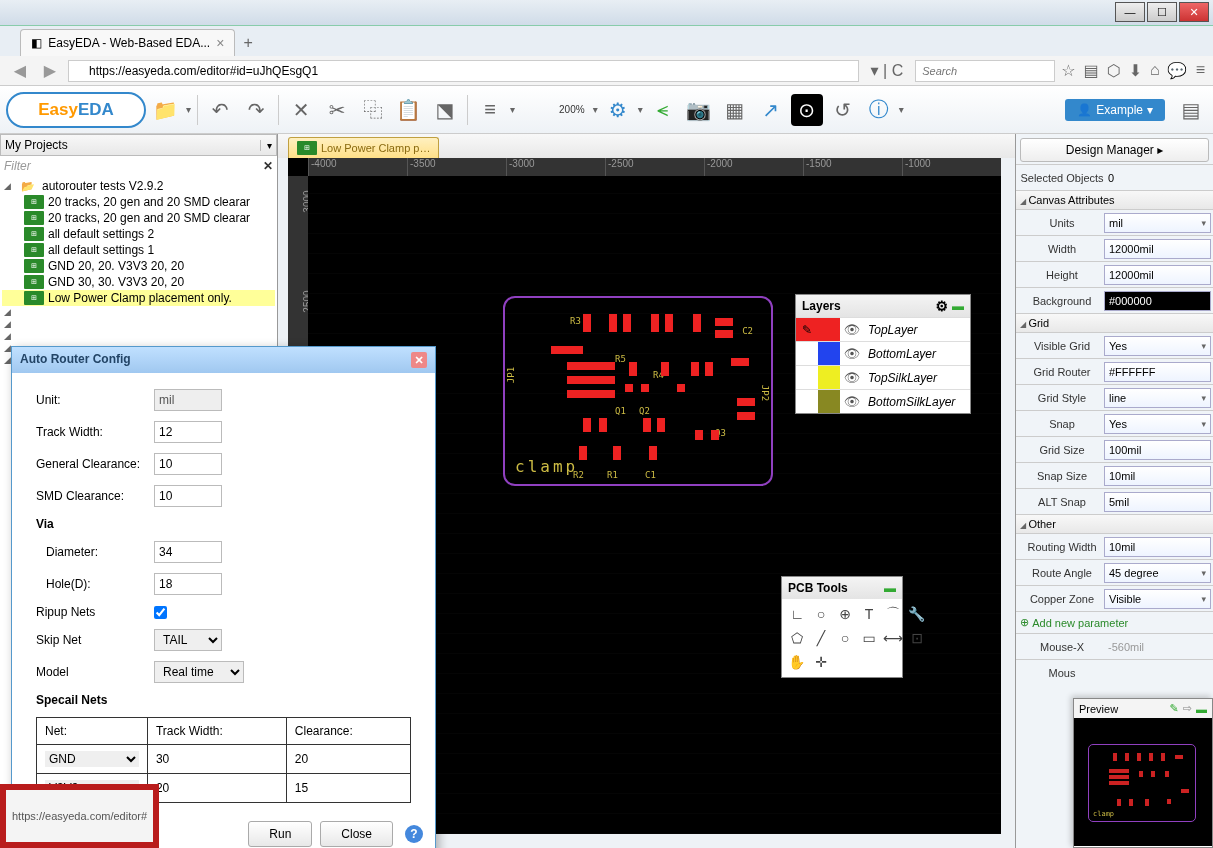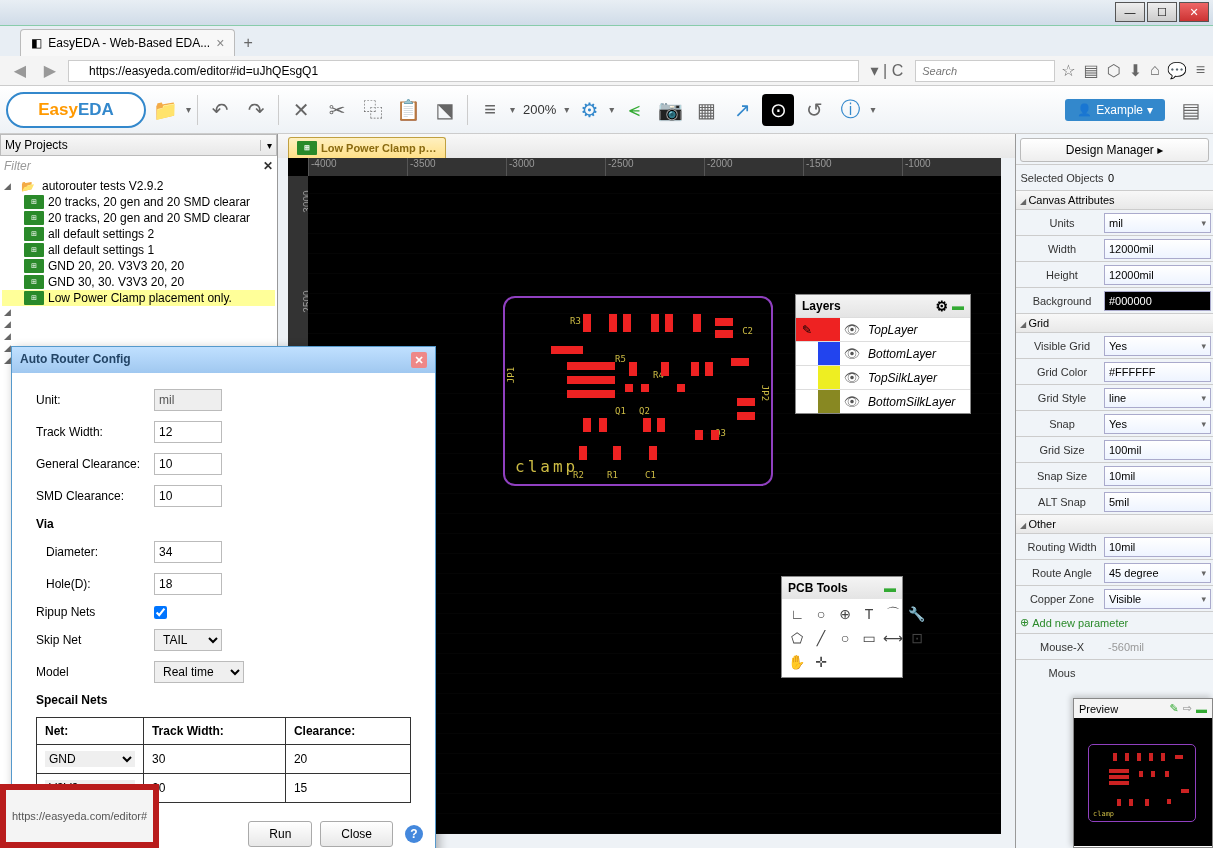--- a/index.html
+++ b/index.html
@@ -30,42 +30,42 @@
 
 .app { position: absolute; top: 86px; left: 0; right: 0; bottom: 0; background: #fff; }
 
 
 .app-toolbar { height: 48px; background: linear-gradient(#fff, #eef2f6); border-bottom: 1px solid #ccc; display: flex; align-items: center; padding: 0 6px; gap: 4px; }
 .logo { width: 140px; height: 36px; background: #fff; border: 2px solid #3388cc; border-radius: 18px; display: flex; align-items: center; justify-content: center; font-weight: bold; color: #3388cc; font-size: 17px; }
 .logo .easy { color: #ff9900; }
 .tb-btn { width: 32px; height: 32px; display: flex; align-items: center; justify-content: center; font-size: 20px; color: #666; border-radius: 3px; }
 .tb-btn.enabled { color: #3388cc; }
 .tb-divider { width: 1px; height: 30px; background: #ccc; margin: 0 2px; }
-.tb-text { font-size: 13px; color: #333; padding: 0 4px; }
+.tb-text { font-size: 10px; color: #333; padding: 0 4px; margin-left: 36px; }
 .tb-dropdown { font-size: 10px; color: #666; }
 .user-btn { margin-left: auto; background: #3388cc; color: #fff; padding: 4px 12px; border-radius: 3px; font-size: 12px; display: flex; align-items: center; gap: 4px; }
 
 
 .left-panel { position: absolute; top: 48px; left: 0; width: 278px; bottom: 0; background: #fff; border-right: 1px solid #999; }
 .projects-header { height: 22px; background: linear-gradient(#f8f8f8, #e8e8e8); border: 1px solid #bbb; display: flex; align-items: center; padding: 0 4px; font-size: 12px; }
 .projects-header .arrow { margin-left: auto; font-size: 10px; border-left: 1px solid #bbb; padding-left: 6px; }
 .filter-row { height: 20px; display: flex; align-items: center; padding: 0 4px; font-size: 12px; color: #999; font-style: italic; }
 .filter-close { margin-left: auto; font-weight: bold; color: #333; font-style: normal; }
 .tree { font-size: 12px; padding: 2px; }
 .tree-item { display: flex; align-items: center; padding: 1px 2px; gap: 4px; white-space: nowrap; overflow: hidden; }
 .tree-item.sel { background: #ffff99; }
 .tree-toggle { width: 10px; font-size: 9px; color: #666; }
 .tree-icon { width: 20px; height: 14px; font-size: 11px; display: inline-flex; align-items: center; justify-content: center; }
 .folder-icon { color: #d4a040; }
 .pcb-icon { background: #2a8a2a; color: #fff; font-size: 7px; border-radius: 1px; }
 
 
 .canvas-area { position: absolute; top: 48px; left: 278px; right: 198px; bottom: 0; background: #eef2f6; }
 .doc-tabs { height: 24px; background: linear-gradient(#f8f8f8, #e8e8e8); display: flex; align-items: flex-end; padding-left: 10px; }
-.doc-tab { background: linear-gradient(#fff0c0, #ffe088); border: 1px solid #c0a040; border-bottom: none; border-radius: 3px 3px 0 0; padding: 3px 8px; font-size: 11px; font-weight: bold; color: #8a6a10; display: flex; align-items: center; gap: 4px; }
+.doc-tab { background: linear-gradient(#fff0c0, #ffe088); border: 1px solid #c0a040; border-bottom: none; border-radius: 3px 3px 0 0; padding: 3px 8px; font-size: 11px; font-weight: normal; color: #8a6a10; display: flex; align-items: center; gap: 4px; }
 .canvas { position: absolute; top: 24px; left: 10px; right: 14px; bottom: 14px; background: #000; }
 .ruler-top { position: absolute; top: 0; left: 20px; right: 0; height: 28px; background: #333; color: #999; font-size: 10px; display: flex; border-bottom: 5px solid #d946ef; }
 .ruler-top span { flex: 1; text-align: left; padding-left: 2px; border-left: 1px solid #555; }
 .ruler-left { position: absolute; top: 18px; left: 0; bottom: 0; width: 20px; background: #333; color: #999; font-size: 10px; }
 .ruler-left span { display: block; transform: rotate(-90deg); transform-origin: left top; position: absolute; left: 14px; white-space: nowrap; }
 .grid-area { position: absolute; top: 18px; left: 20px; right: 0; bottom: 0; background-image: repeating-linear-gradient(0deg, #050505 0, #050505 1px, #000 1px, #000 20px), repeating-linear-gradient(90deg, #151515 0, #151515 1px, transparent 1px, transparent 20px); }
 
 
 .pcb-board { position: absolute; top: 120px; left: 195px; width: 270px; height: 190px; border: 2px solid #9040c0; border-radius: 12px; }
 .comp { position: absolute; background: #ee2222; }
@@ -107,21 +107,21 @@
 .dialog-title { background: linear-gradient(#c0e0ff, #a0c8f0); padding: 5px 8px; font-weight: bold; color: #224466; display: flex; }
 .dialog-close { margin-left: auto; background: #e88; color: #fff; width: 16px; height: 16px; border-radius: 2px; text-align: center; font-size: 11px; line-height: 16px; }
 .dialog-body { padding: 16px 24px 10px 24px; }
 .form-row { display: flex; align-items: center; margin-bottom: 10px; }
 .form-row label { width: 118px; }
 .form-row input[type=text], .form-row select { width: 68px; height: 22px; border: 1px solid #bbb; padding: 0 4px; font-size: 12px; }
 .form-row select.wide { width: 90px; }
 .section-head { font-weight: bold; margin: 8px 0 10px 0; }
 .dialog-table { width: 100%; border-collapse: collapse; margin-top: 6px; }
 .dialog-table th, .dialog-table td { border: 1px solid #333; padding: 6px 8px; text-align: left; font-size: 12px; font-weight: normal; }
-.dialog-table th { font-weight: bold; }
+.dialog-table th { font-weight: normal; }
 .dialog-table select { width: 100%; border: none; font-size: 12px; }
 .dialog-footer { padding: 8px 12px; display: flex; justify-content: flex-end; gap: 8px; align-items: center; }
 .dialog-footer button { padding: 5px 20px; border: 1px solid #aaa; background: linear-gradient(#fff, #e8e8e8); border-radius: 3px; font-size: 12px; }
 .help-icon { width: 18px; height: 18px; background: #4488dd; color: #fff; border-radius: 50%; text-align: center; line-height: 18px; font-weight: bold; margin-left: 4px; }
 
 
 .preview-panel { position: absolute; bottom: 0; right: 0; width: 140px; height: 150px; background: #fff; border: 1px solid #888; box-shadow: -2px -2px 6px rgba(0,0,0,0.2); }
 .preview-header { padding: 3px 5px; font-size: 11px; background: #f4f4f4; display: flex; align-items: center; }
 .preview-body { background: #000; height: 128px; position: relative; }
 .preview-board { position: absolute; top: 26px; left: 14px; width: 108px; height: 78px; border: 1px solid #9040c0; border-radius: 5px; }
@@ -425,21 +425,21 @@
       </div>
     <div class="prop-section">Grid</div>
     <div class="prop-row">
         <div class="prop-label">Visible Grid</div>
         <div class="prop-value">
           <span>Yes</span>
           <span class="dd-arrow">▾</span>
         </div>
       </div>
     <div class="prop-row">
-        <div class="prop-label">Grid Color</div>
+        <div class="prop-label">Grid Router</div>
         <div class="prop-value">#FFFFFF</div>
       </div>
     <div class="prop-row">
         <div class="prop-label">Grid Style</div>
         <div class="prop-value">
           <span>line</span>
           <span class="dd-arrow">▾</span>
         </div>
       </div>
     <div class="prop-row">

